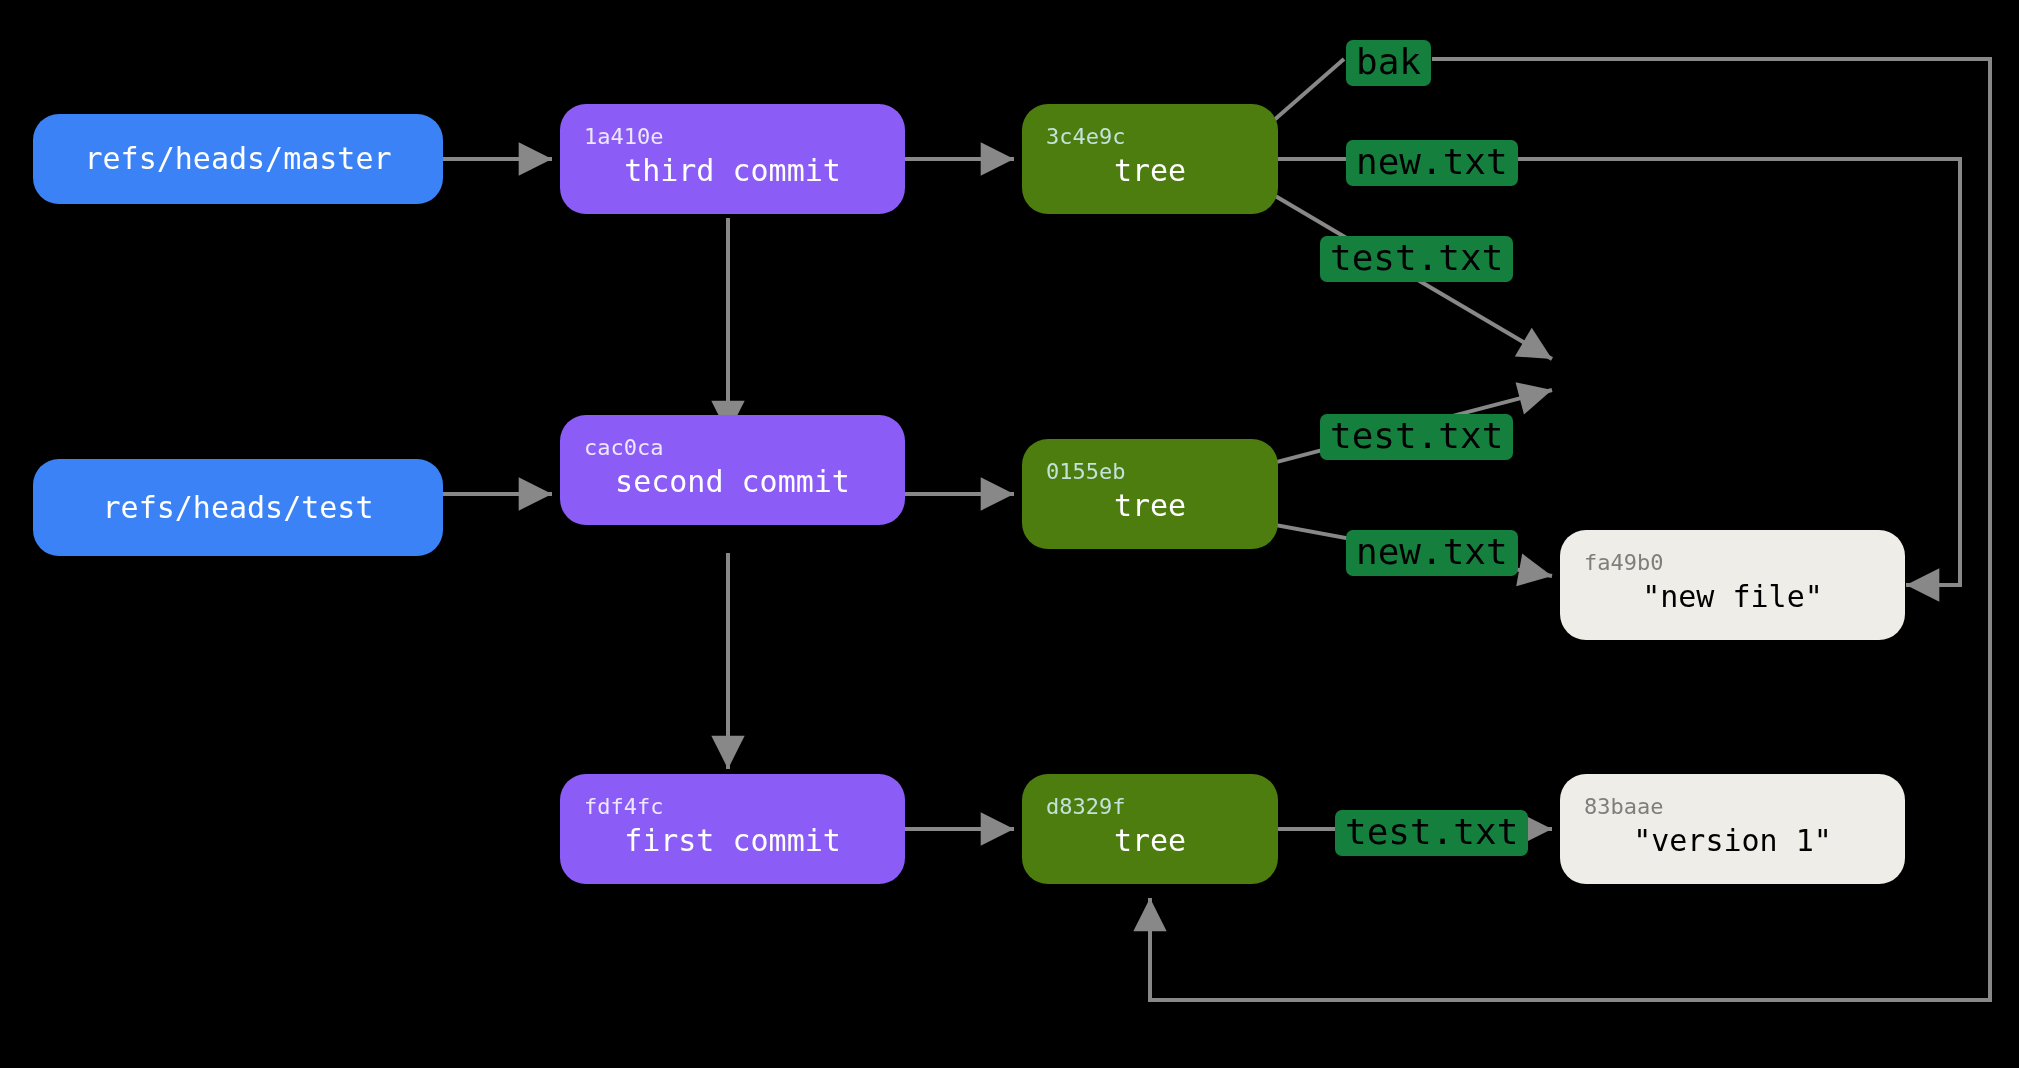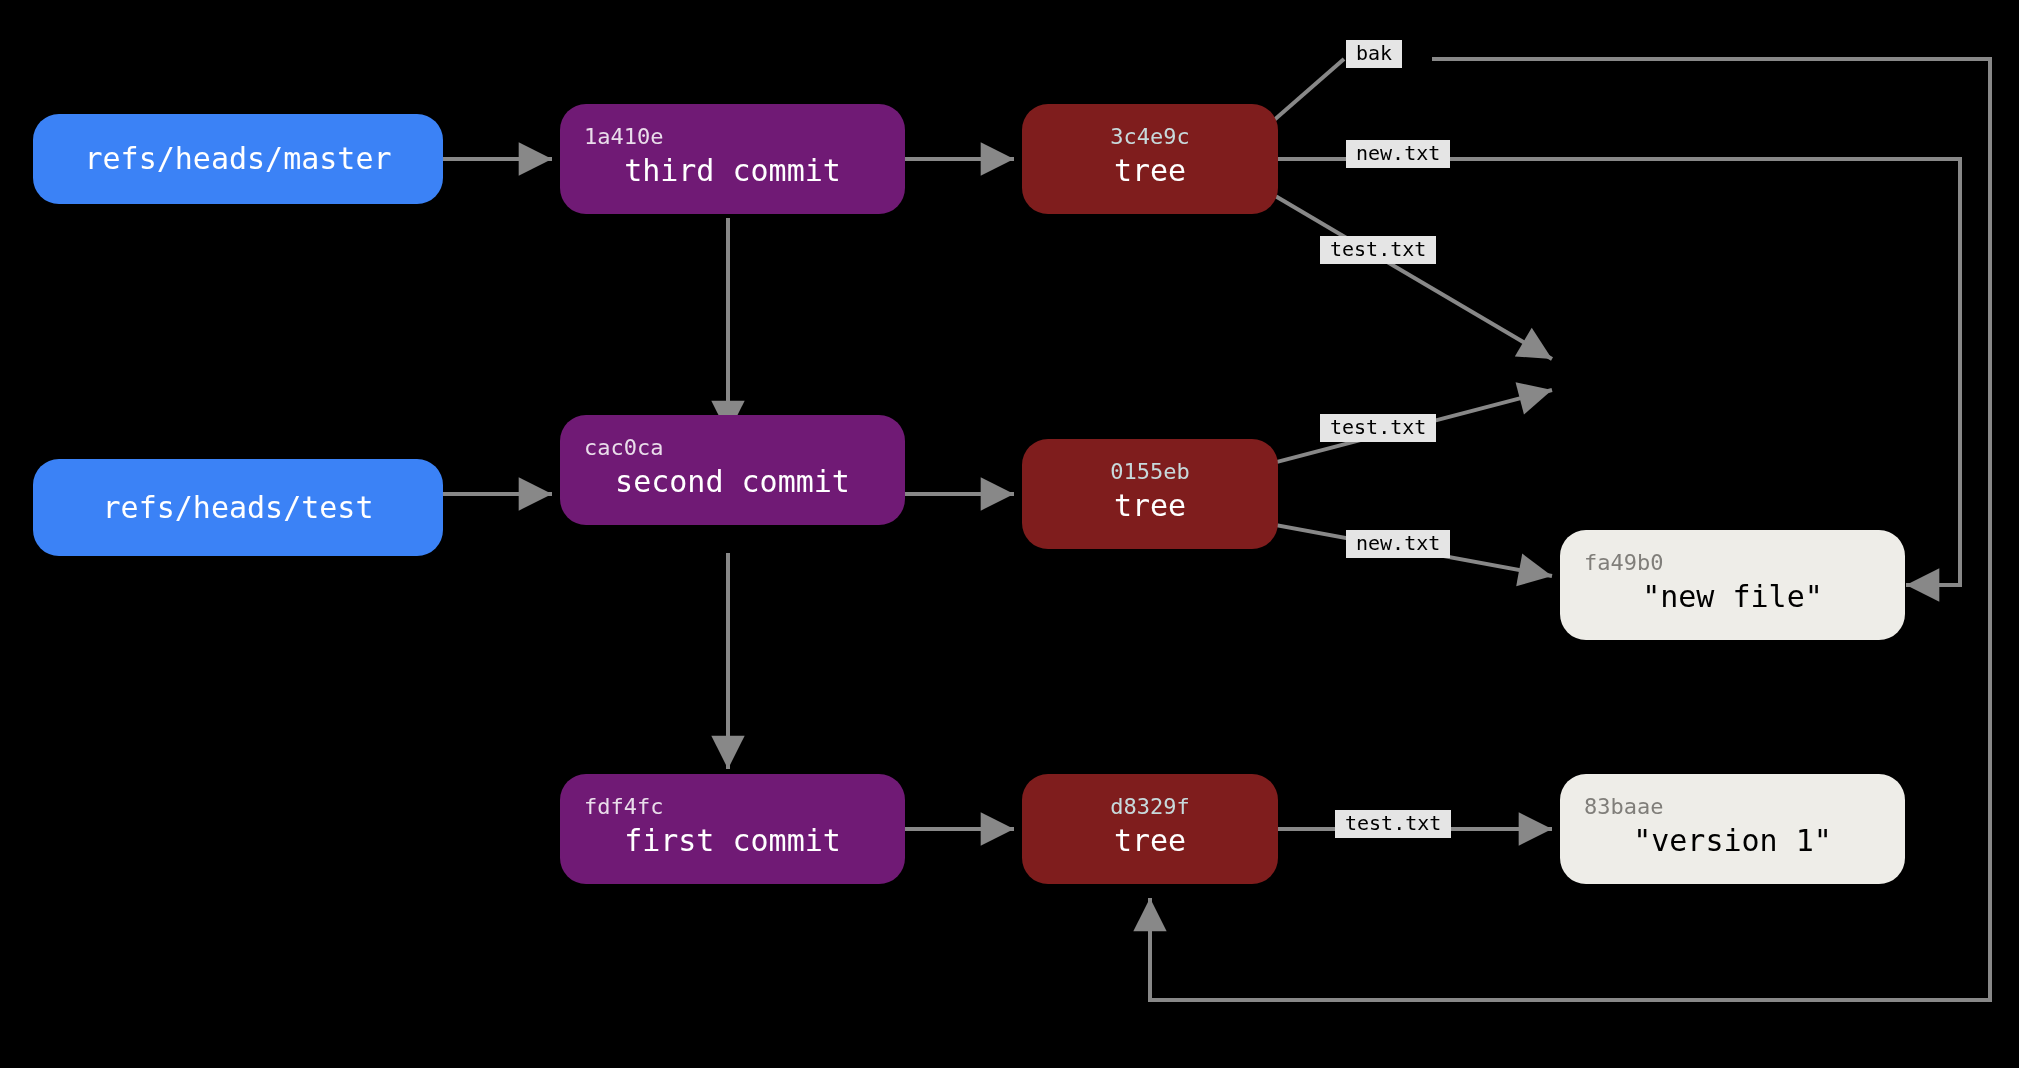--- a/index.html
+++ b/index.html
@@ -35,27 +35,26 @@
     color: #fff;
     padding-top: 0;
     padding-bottom: 0;
     align-items: flex-start;
   }
   .node.ref .label {
     font-size: 30px;
     line-height: 1;
   }
   .node.commit {
-    background: #701a75;
+    background: #8b5cf6;
     color: #000;
   }
   .node.tree {
-    background: #7f1d1d;
+    background: #4d7c0f;
     color: #fff;
-    align-items: center;
   }
   .node.blob {
     background: #eeede8;
     color: #000;
   }
   .node .hash {
     font-size: 22px;
     opacity: 0.85;
     line-height: 1;
     margin-bottom: 6px;
@@ -65,26 +64,27 @@
   .node.blob .hash { color: #6d6b67; }
   .node .label {
     font-size: 30px;
     line-height: 1.1;
     text-align: center;
     align-self: center;
   }
   .node.commit .label { color: #fff; text-align: right; }
   .edgelabel {
     position: absolute;
-    background: #e5e5e5;
+    background: #15803d;
     color: #000;
-    font-size: 20px;
+    font-size: 36px;
     padding: 2px 10px 4px 10px;
     line-height: 1.1;
     white-space: nowrap;
+    border-radius: 7px;
   }
 </style>
 </head>
 <body>
 
 <div class="canvas">
 
   <svg class="edges">
     <defs>
       <marker id="arrow" viewBox="0 0 12 12" refX="11" refY="6" markerWidth="10" markerHeight="10" orient="auto-start-reverse">

